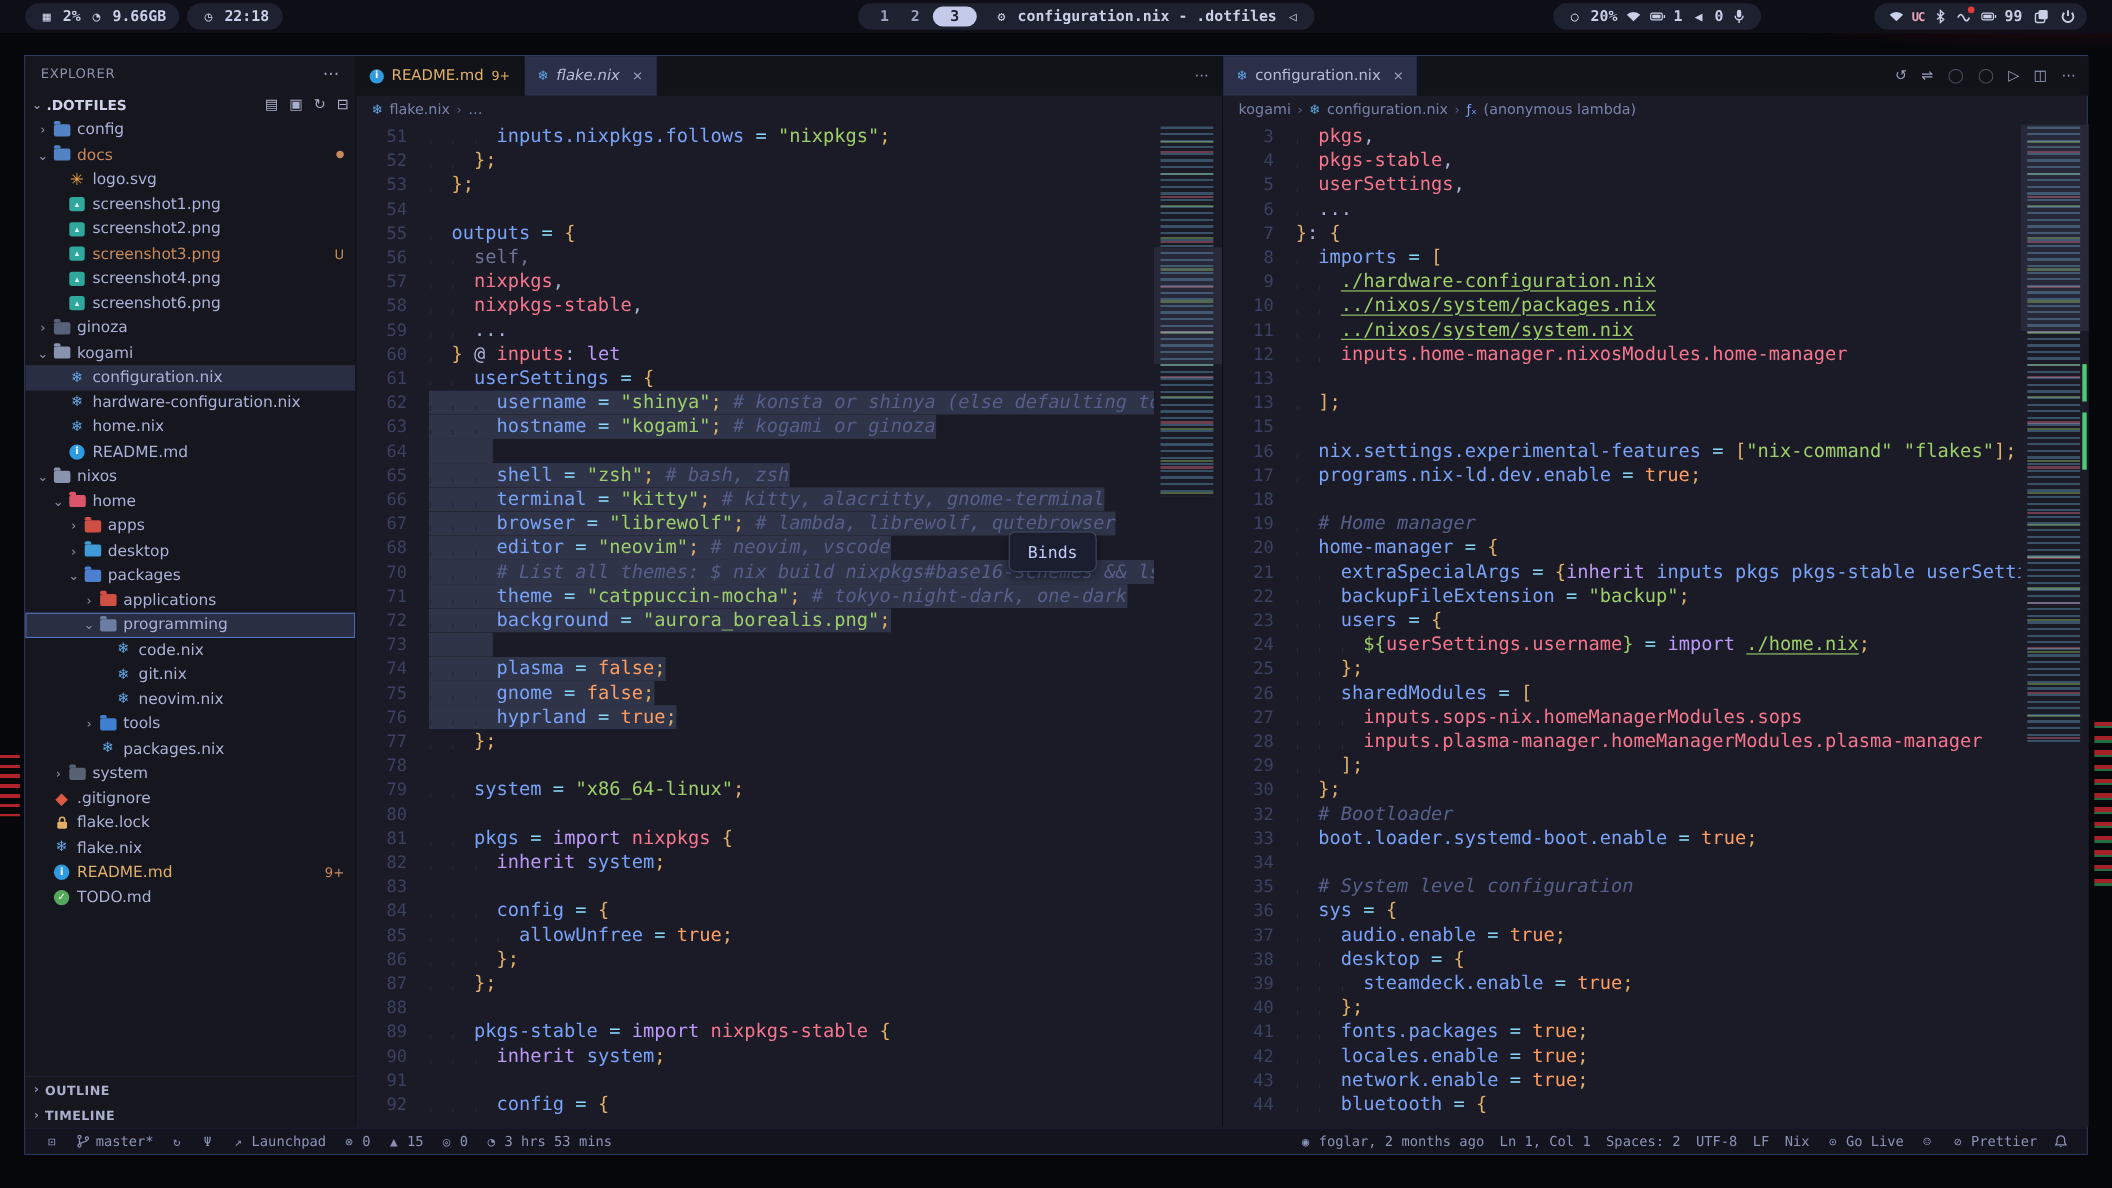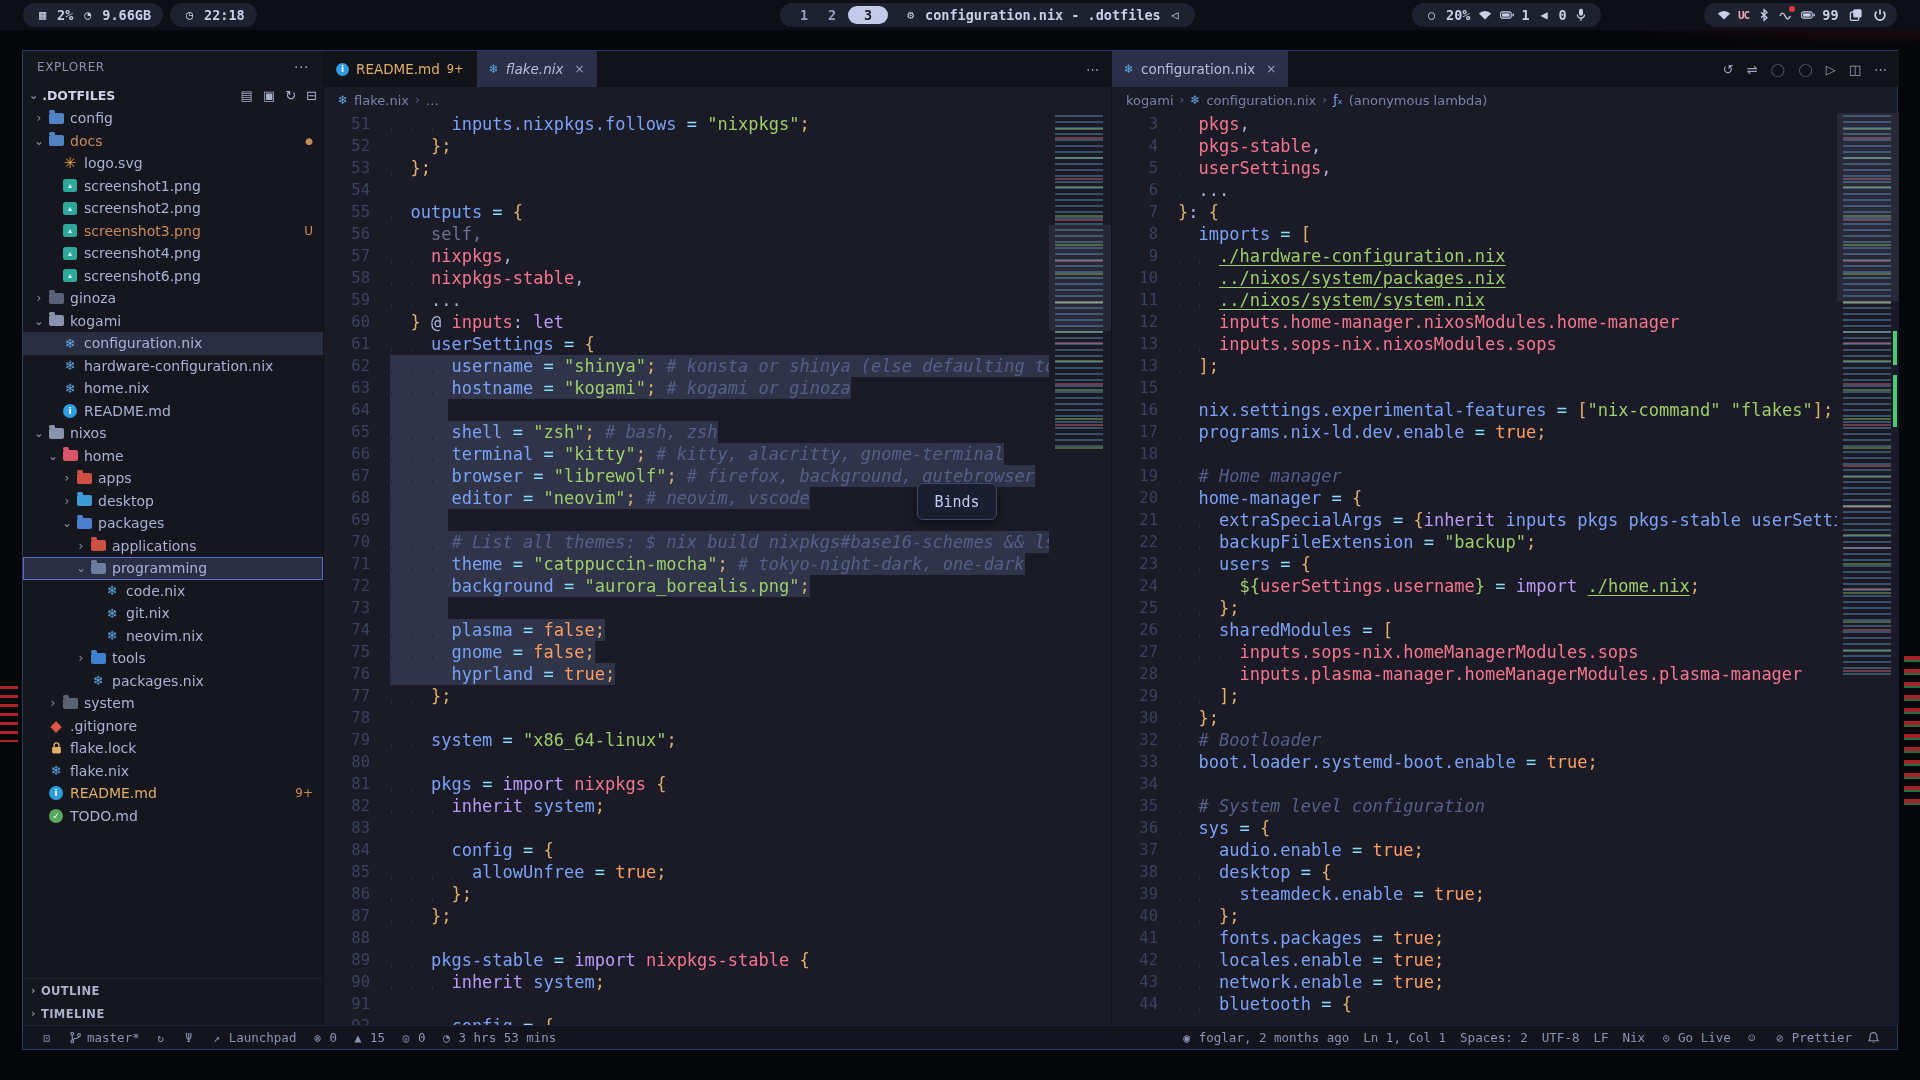--- a/index.html
+++ b/index.html
@@ -494,23 +494,22 @@
             <div class="cl"><span class="ln">57</span><span class="lc"><span class="g"></span><span class="g"></span><span class="tk-v">nixpkgs</span><span class="tk-d">,</span></span></div>
             <div class="cl"><span class="ln">58</span><span class="lc"><span class="g"></span><span class="g"></span><span class="tk-v">nixpkgs-stable</span><span class="tk-d">,</span></span></div>
             <div class="cl"><span class="ln">59</span><span class="lc"><span class="g"></span><span class="g"></span><span class="tk-d">...</span></span></div>
             <div class="cl"><span class="ln">60</span><span class="lc"><span class="g"></span><span class="tk-b">}</span><span class="tk-d"> @ </span><span class="tk-v">inputs</span><span class="tk-d">: </span><span class="tk-kw">let</span></span></div>
             <div class="cl"><span class="ln">61</span><span class="lc"><span class="g"></span><span class="g"></span><span class="tk-k">userSettings</span><span class="tk-o"> = </span><span class="tk-b">{</span></span></div>
             <div class="cl hl"><span class="ln">62</span><span class="lc"><span class="g"></span><span class="g"></span><span class="g"></span><span class="tk-k">username</span><span class="tk-o"> = </span><span class="tk-s">"shinya"</span><span class="tk-b">;</span><span class="tk-c"> # konsta or shinya (else defaulting to</span></span></div>
             <div class="cl hl"><span class="ln">63</span><span class="lc"><span class="g"></span><span class="g"></span><span class="g"></span><span class="tk-k">hostname</span><span class="tk-o"> = </span><span class="tk-s">"kogami"</span><span class="tk-b">;</span><span class="tk-c"> # kogami or ginoza</span></span></div>
             <div class="cl stub"><span class="ln">64</span><span class="lc"></span></div>
             <div class="cl hl"><span class="ln">65</span><span class="lc"><span class="g"></span><span class="g"></span><span class="g"></span><span class="tk-k">shell</span><span class="tk-o"> = </span><span class="tk-s">"zsh"</span><span class="tk-b">;</span><span class="tk-c"> # bash, zsh</span></span></div>
             <div class="cl hl"><span class="ln">66</span><span class="lc"><span class="g"></span><span class="g"></span><span class="g"></span><span class="tk-k">terminal</span><span class="tk-o"> = </span><span class="tk-s">"kitty"</span><span class="tk-b">;</span><span class="tk-c"> # kitty, alacritty, gnome-terminal</span></span></div>
-            <div class="cl hl"><span class="ln">67</span><span class="lc"><span class="g"></span><span class="g"></span><span class="g"></span><span class="tk-k">browser</span><span class="tk-o"> = </span><span class="tk-s">"librewolf"</span><span class="tk-b">;</span><span class="tk-c"> # firefox, background, qutebrowser</span></span></div>
+            <div class="cl hl"><span class="ln">67</span><span class="lc"><span class="g"></span><span class="g"></span><span class="g"></span><span class="tk-k">browser</span><span class="tk-o"> = </span><span class="tk-s">"librewolf"</span><span class="tk-b">;</span><span class="tk-c"> # lambda, librewolf, qutebrowser</span></span></div>
             <div class="cl hl"><span class="ln">68</span><span class="lc"><span class="g"></span><span class="g"></span><span class="g"></span><span class="tk-k">editor</span><span class="tk-o"> = </span><span class="tk-s">"neovim"</span><span class="tk-b">;</span><span class="tk-c"> # neovim, vscode</span></span></div>
-            <div class="cl stub"><span class="ln">69</span><span class="lc"></span></div>
             <div class="cl hl"><span class="ln">70</span><span class="lc"><span class="g"></span><span class="g"></span><span class="g"></span><span class="tk-c"># List all themes: $ nix build nixpkgs#base16-schemes &amp;&amp; ls</span></span></div>
             <div class="cl hl"><span class="ln">71</span><span class="lc"><span class="g"></span><span class="g"></span><span class="g"></span><span class="tk-k">theme</span><span class="tk-o"> = </span><span class="tk-s">"catppuccin-mocha"</span><span class="tk-b">;</span><span class="tk-c"> # tokyo-night-dark, one-dark</span></span></div>
             <div class="cl hl"><span class="ln">72</span><span class="lc"><span class="g"></span><span class="g"></span><span class="g"></span><span class="tk-k">background</span><span class="tk-o"> = </span><span class="tk-s">"aurora_borealis.png"</span><span class="tk-b">;</span></span></div>
             <div class="cl stub"><span class="ln">73</span><span class="lc"></span></div>
             <div class="cl hl"><span class="ln">74</span><span class="lc"><span class="g"></span><span class="g"></span><span class="g"></span><span class="tk-k">plasma</span><span class="tk-o"> = </span><span class="tk-n">false</span><span class="tk-b">;</span></span></div>
             <div class="cl hl"><span class="ln">75</span><span class="lc"><span class="g"></span><span class="g"></span><span class="g"></span><span class="tk-k">gnome</span><span class="tk-o"> = </span><span class="tk-n">false</span><span class="tk-b">;</span></span></div>
             <div class="cl hl"><span class="ln">76</span><span class="lc"><span class="g"></span><span class="g"></span><span class="g"></span><span class="tk-k">hyprland</span><span class="tk-o"> = </span><span class="tk-n">true</span><span class="tk-b">;</span></span></div>
             <div class="cl"><span class="ln">77</span><span class="lc"><span class="g"></span><span class="g"></span><span class="tk-b">};</span></span></div>
             <div class="cl"><span class="ln">78</span><span class="lc"></span></div>
             <div class="cl"><span class="ln">79</span><span class="lc"><span class="g"></span><span class="g"></span><span class="tk-k">system</span><span class="tk-o"> = </span><span class="tk-s">"x86_64-linux"</span><span class="tk-b">;</span></span></div>
@@ -563,21 +562,21 @@
           <div class="cl"><span class="ln">3</span><span class="lc"><span class="g"></span><span class="tk-v">pkgs</span><span class="tk-d">,</span></span></div>
             <div class="cl"><span class="ln">4</span><span class="lc"><span class="g"></span><span class="tk-v">pkgs-stable</span><span class="tk-d">,</span></span></div>
             <div class="cl"><span class="ln">5</span><span class="lc"><span class="g"></span><span class="tk-v">userSettings</span><span class="tk-d">,</span></span></div>
             <div class="cl"><span class="ln">6</span><span class="lc"><span class="g"></span><span class="tk-d">...</span></span></div>
             <div class="cl"><span class="ln">7</span><span class="lc"><span class="tk-b">}</span><span class="tk-d">: </span><span class="tk-b">{</span></span></div>
             <div class="cl"><span class="ln">8</span><span class="lc"><span class="g"></span><span class="tk-k">imports</span><span class="tk-o"> = </span><span class="tk-b">[</span></span></div>
             <div class="cl"><span class="ln">9</span><span class="lc"><span class="g"></span><span class="g"></span><span class="tk-link">./hardware-configuration.nix</span></span></div>
             <div class="cl"><span class="ln">10</span><span class="lc"><span class="g"></span><span class="g"></span><span class="tk-link">../nixos/system/packages.nix</span></span></div>
             <div class="cl"><span class="ln">11</span><span class="lc"><span class="g"></span><span class="g"></span><span class="tk-link">../nixos/system/system.nix</span></span></div>
             <div class="cl"><span class="ln">12</span><span class="lc"><span class="g"></span><span class="g"></span><span class="tk-v">inputs.home-manager.nixosModules.home-manager</span></span></div>
-            <div class="cl"><span class="ln">13</span><span class="lc"><span class="g"></span><span class="g"></span><span class="tk-v">inputs.sops-nix.nixosModules.sops</span></span></div>
+            <div class="cl"><span class="ln">13</span></div>
             <div class="cl"><span class="ln">13</span><span class="lc"><span class="g"></span><span class="tk-b">];</span></span></div>
             <div class="cl"><span class="ln">15</span><span class="lc"></span></div>
             <div class="cl"><span class="ln">16</span><span class="lc"><span class="g"></span><span class="tk-k">nix.settings.experimental-features</span><span class="tk-o"> = </span><span class="tk-b">[</span><span class="tk-s">"nix-command"</span><span class="tk-d"> </span><span class="tk-s">"flakes"</span><span class="tk-b">];</span></span></div>
             <div class="cl"><span class="ln">17</span><span class="lc"><span class="g"></span><span class="tk-k">programs.nix-ld.dev.enable</span><span class="tk-o"> = </span><span class="tk-n">true</span><span class="tk-b">;</span></span></div>
             <div class="cl"><span class="ln">18</span><span class="lc"></span></div>
             <div class="cl"><span class="ln">19</span><span class="lc"><span class="g"></span><span class="tk-c"># Home manager</span></span></div>
             <div class="cl"><span class="ln">20</span><span class="lc"><span class="g"></span><span class="tk-k">home-manager</span><span class="tk-o"> = </span><span class="tk-b">{</span></span></div>
             <div class="cl"><span class="ln">21</span><span class="lc"><span class="g"></span><span class="g"></span><span class="tk-k">extraSpecialArgs</span><span class="tk-o"> = </span><span class="tk-b">{</span><span class="tk-kw">inherit</span><span class="tk-d"> </span><span class="tk-k">inputs pkgs pkgs-stable userSetti</span></span></div>
             <div class="cl"><span class="ln">22</span><span class="lc"><span class="g"></span><span class="g"></span><span class="tk-k">backupFileExtension</span><span class="tk-o"> = </span><span class="tk-s">"backup"</span><span class="tk-b">;</span></span></div>
             <div class="cl"><span class="ln">23</span><span class="lc"><span class="g"></span><span class="g"></span><span class="tk-k">users</span><span class="tk-o"> = </span><span class="tk-b">{</span></span></div>

